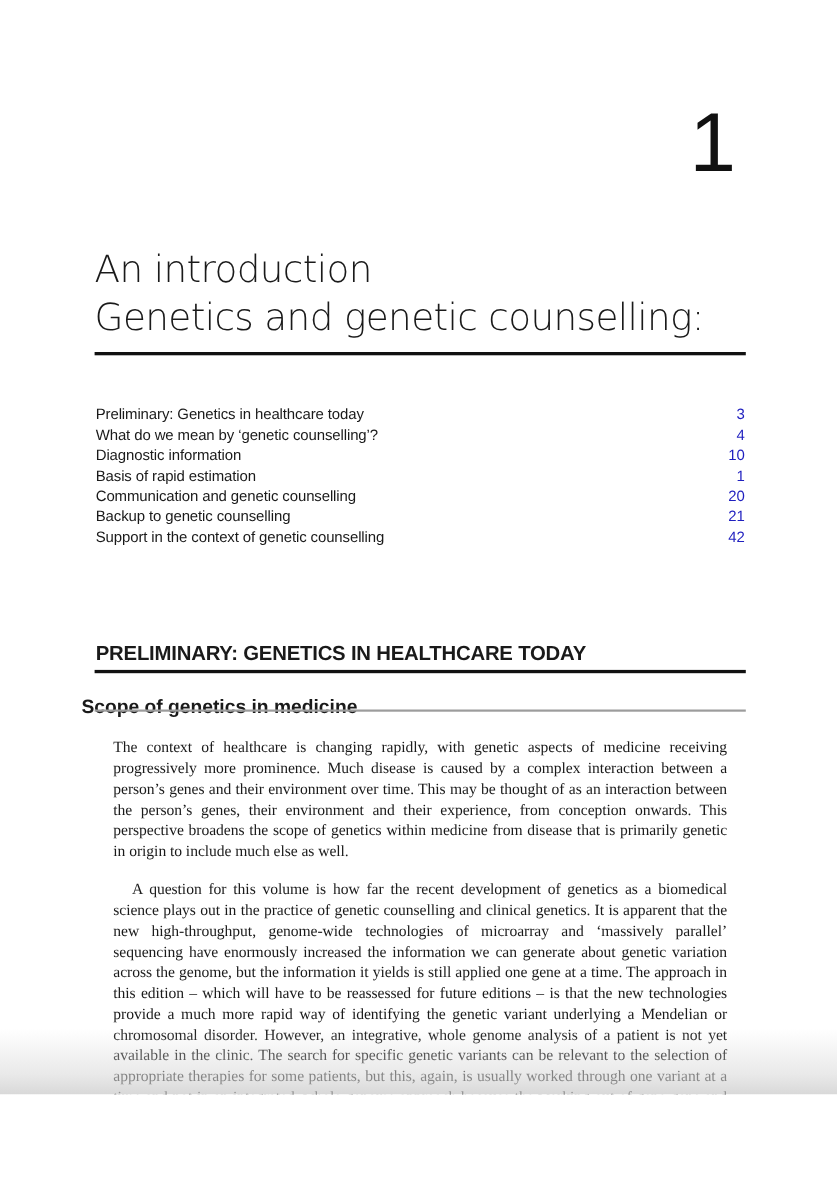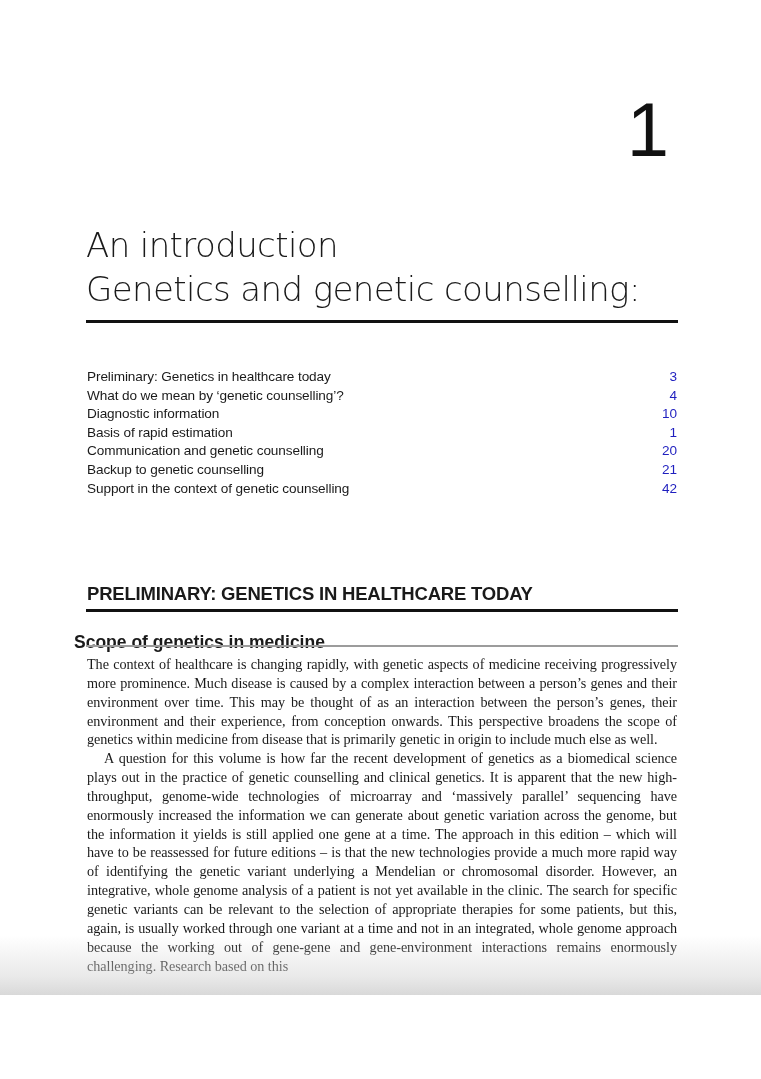--- a/index.html
+++ b/index.html
@@ -44,21 +44,21 @@
   .subsection-heading {
     position: absolute; left: 74px; top: 620px;
     font-family: "Liberation Sans", sans-serif; font-size: 17.5px; color: #1a1a1a; margin-top: 12px;
   }
 
   .body-text {
     position: absolute; left: 87px; top: 655px; width: 590px;
     font-family: "Liberation Serif", serif; font-size: 14.2px; line-height: 18.85px;
     color: #1a1a1a; text-align: justify; letter-spacing: -0.05px;
   }
-  .body-text p { margin: 0; }
+  .body-text p { margin: 16px; }
   .body-text p.indent { text-indent: 17px; }
 
   .fade {
     position: absolute; left: 0; top: 935px; width: 761px; height: 60px;
     background: linear-gradient(to bottom, rgba(225,225,225,0) 0%, rgba(215,215,215,0.55) 70%, rgba(200,200,200,0.7) 100%);
     pointer-events: none;
   }
 
   .footer {
     position: absolute; left: 0; top: 995px; width: 761px; height: 84px; background: #fff;

